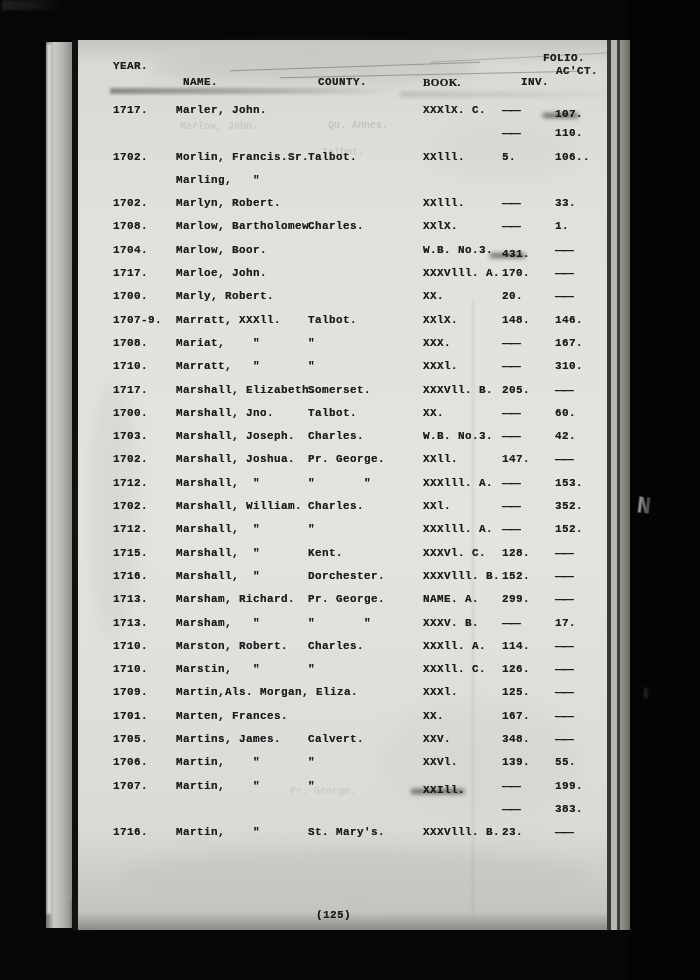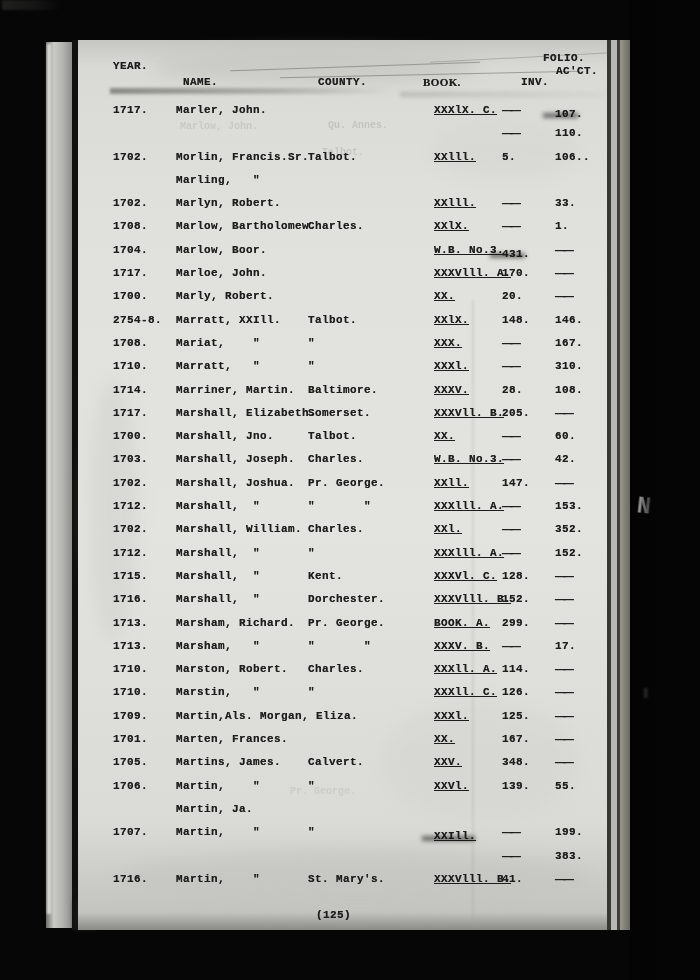--- a/index.html
+++ b/index.html
@@ -48,21 +48,21 @@
   .t{position:absolute;color:#1d1d1d;font-size:11px;font-weight:bold;letter-spacing:.4px;white-space:pre;
      text-shadow:0 0 .5px rgba(20,20,20,.7);}
   #folio{left:527px;top:52px;padding-left:16px;}
   .h-year{left:113px;top:60px;} .h-name{left:183px;top:76px;} .h-county{left:318px;top:76px;text-align:center;}
   .h-book{left:423px;top:76px;font-family:Liberation Serif, serif;} .h-inv{left:505px;top:76px;margin-left:16px;} .h-acct{left:556px;top:65px;}
   #rows{position:absolute;left:0;top:104px;width:640px;}
   .row{position:relative;height:23.3px;}
   .cell{position:absolute;color:#1d1d1d;font-size:11px;font-weight:bold;letter-spacing:.4px;white-space:pre;
         text-shadow:0 0 .5px rgba(20,20,20,.7);}
   .col-year{left:113px;} .col-name{left:176px;text-align:right;} .col-county{left:308px;}
-  .col-book{left:434px;text-decoration:underline;} .col-inv{left:502px;} .col-acct{left:555px;}
+  .col-book{left:423px;} .col-inv{left:502px;} .col-acct{left:555px;}
   .dash{display:inline-block;transform:scaleX(1.6);transform-origin:left center;letter-spacing:-1.5px;}
   .struck{position:relative;}
   .struck::before{content:'';position:absolute;left:-12px;top:45%;width:125%;height:5px;
                   background:rgba(18,18,18,.55);filter:blur(2px);}
   #pagenum{left:316px;top:909px;}
   .ghost{position:absolute;color:#6f6f6b;font-size:10px;font-weight:bold;white-space:pre;filter:blur(.6px);}
   .g0{left:180px;top:121px;opacity:.18;} .g1{left:328px;top:120px;opacity:.22;} .g2{left:322px;top:147px;opacity:.2;}
   .g3{left:113px;top:338px;opacity:.12;} .g4{left:290px;top:786px;opacity:.14;}
 </style>
 </head>
@@ -149,50 +149,42 @@
         <span class="cell col-acct dash">——</span>
       </div>
       <div class="row">
         <span class="cell col-year">1700.</span>
         <span class="cell col-name">Marly, Robert.</span>
         <span class="cell col-book">XX.</span>
         <span class="cell col-inv">20.</span>
         <span class="cell col-acct dash">——</span>
       </div>
       <div class="row">
-        <span class="cell col-year">2754-8.</span>
-        <span class="cell col-name">Marratt, XXIll.</span>
+        <span class="cell col-year">1707-9.</span>
+        <span class="cell col-name">Marratt, XXXll.</span>
         <span class="cell col-county">Talbot.</span>
         <span class="cell col-book">XXlX.</span>
         <span class="cell col-inv">148.</span>
         <span class="cell col-acct">146.</span>
       </div>
       <div class="row">
         <span class="cell col-year">1708.</span>
         <span class="cell col-name">Mariat,    "</span>
         <span class="cell col-county">"</span>
         <span class="cell col-book">XXX.</span>
         <span class="cell col-inv dash">——</span>
         <span class="cell col-acct">167.</span>
       </div>
       <div class="row">
         <span class="cell col-year">1710.</span>
         <span class="cell col-name">Marratt,   "</span>
         <span class="cell col-county">"</span>
         <span class="cell col-book">XXXl.</span>
         <span class="cell col-inv dash">——</span>
         <span class="cell col-acct">310.</span>
-      </div>
-      <div class="row">
-        <span class="cell col-year">1714.</span>
-        <span class="cell col-name">Marriner, Martin.</span>
-        <span class="cell col-county">Baltimore.</span>
-        <span class="cell col-book">XXXV.</span>
-        <span class="cell col-inv">28.</span>
-        <span class="cell col-acct">108.</span>
       </div>
       <div class="row">
         <span class="cell col-year">1717.</span>
         <span class="cell col-name">Marshall, Elizabeth.</span>
         <span class="cell col-county">Somerset.</span>
         <span class="cell col-book">XXXVll. B.</span>
         <span class="cell col-inv">205.</span>
         <span class="cell col-acct dash">——</span>
       </div>
       <div class="row">
@@ -256,21 +248,21 @@
         <span class="cell col-name">Marshall,  "</span>
         <span class="cell col-county">Dorchester.</span>
         <span class="cell col-book">XXXVlll. B.</span>
         <span class="cell col-inv">152.</span>
         <span class="cell col-acct dash">——</span>
       </div>
       <div class="row">
         <span class="cell col-year">1713.</span>
         <span class="cell col-name">Marsham, Richard.</span>
         <span class="cell col-county">Pr. George.</span>
-        <span class="cell col-book">BOOK. A.</span>
+        <span class="cell col-book">NAME. A.</span>
         <span class="cell col-inv">299.</span>
         <span class="cell col-acct dash">——</span>
       </div>
       <div class="row">
         <span class="cell col-year">1713.</span>
         <span class="cell col-name">Marsham,   "</span>
         <span class="cell col-county">"       "</span>
         <span class="cell col-book">XXXV. B.</span>
         <span class="cell col-inv dash">——</span>
         <span class="cell col-acct">17.</span>
@@ -314,34 +306,31 @@
         <span class="cell col-acct dash">——</span>
       </div>
       <div class="row">
         <span class="cell col-year">1706.</span>
         <span class="cell col-name">Martin,    "</span>
         <span class="cell col-county">"</span>
         <span class="cell col-book">XXVl.</span>
         <span class="cell col-inv">139.</span>
         <span class="cell col-acct">55.</span>
       </div>
-      <div class="row">
-        <span class="cell col-name">Martin, Ja.</span>
-      </div>
       <div class="row"><span class="cell col-year">1707.</span><span class="cell col-name">Martin,    "</span><span class="cell col-county">"</span><span class="cell col-book struck">XXIll.</span><span class="cell col-inv dash">——</span><span class="cell col-acct">199.</span></div>
       <div class="row">
         <span class="cell col-inv dash">——</span>
         <span class="cell col-acct">383.</span>
       </div>
       <div class="row">
         <span class="cell col-year">1716.</span>
         <span class="cell col-name">Martin,    "</span>
         <span class="cell col-county">St. Mary's.</span>
         <span class="cell col-book">XXXVlll. B.</span>
-        <span class="cell col-inv">41.</span>
+        <span class="cell col-inv">23.</span>
         <span class="cell col-acct dash">——</span>
       </div>
     </div>
 
   <span class="t" id="pagenum">(125)</span>
 
   <div class="edge-l1"></div>
   <div class="edge-strip"></div>
   <div class="edge-l2"></div>
   <div class="edge-strip2"></div>

